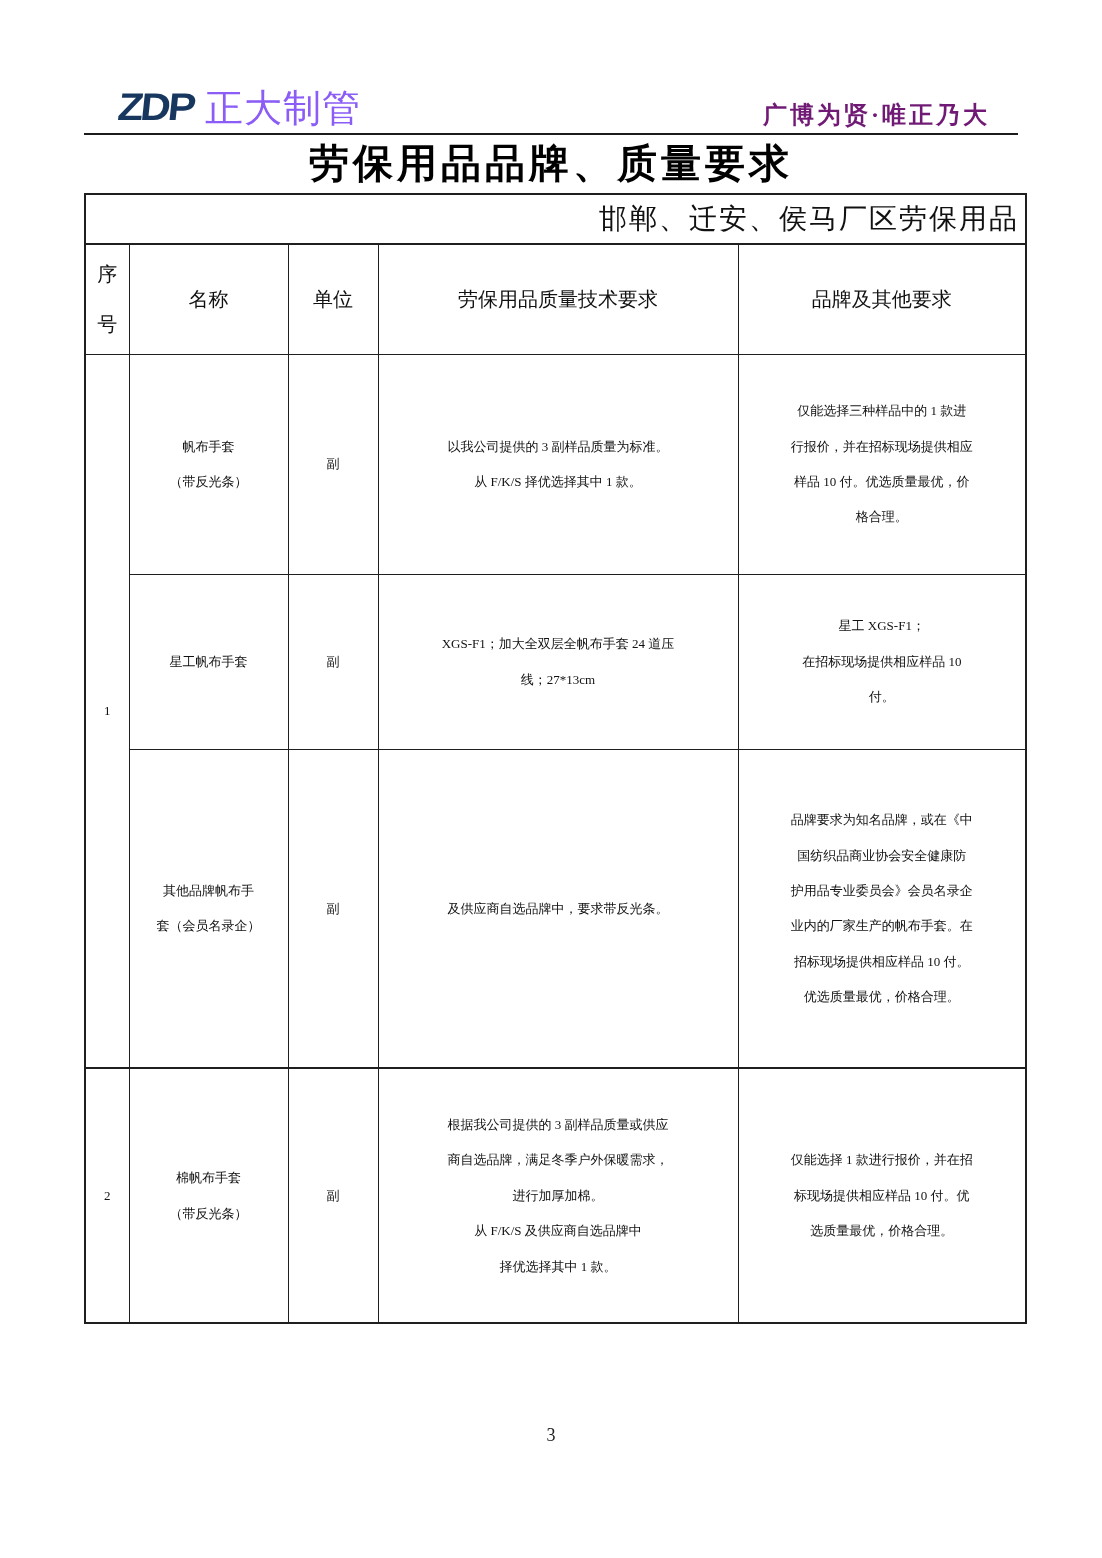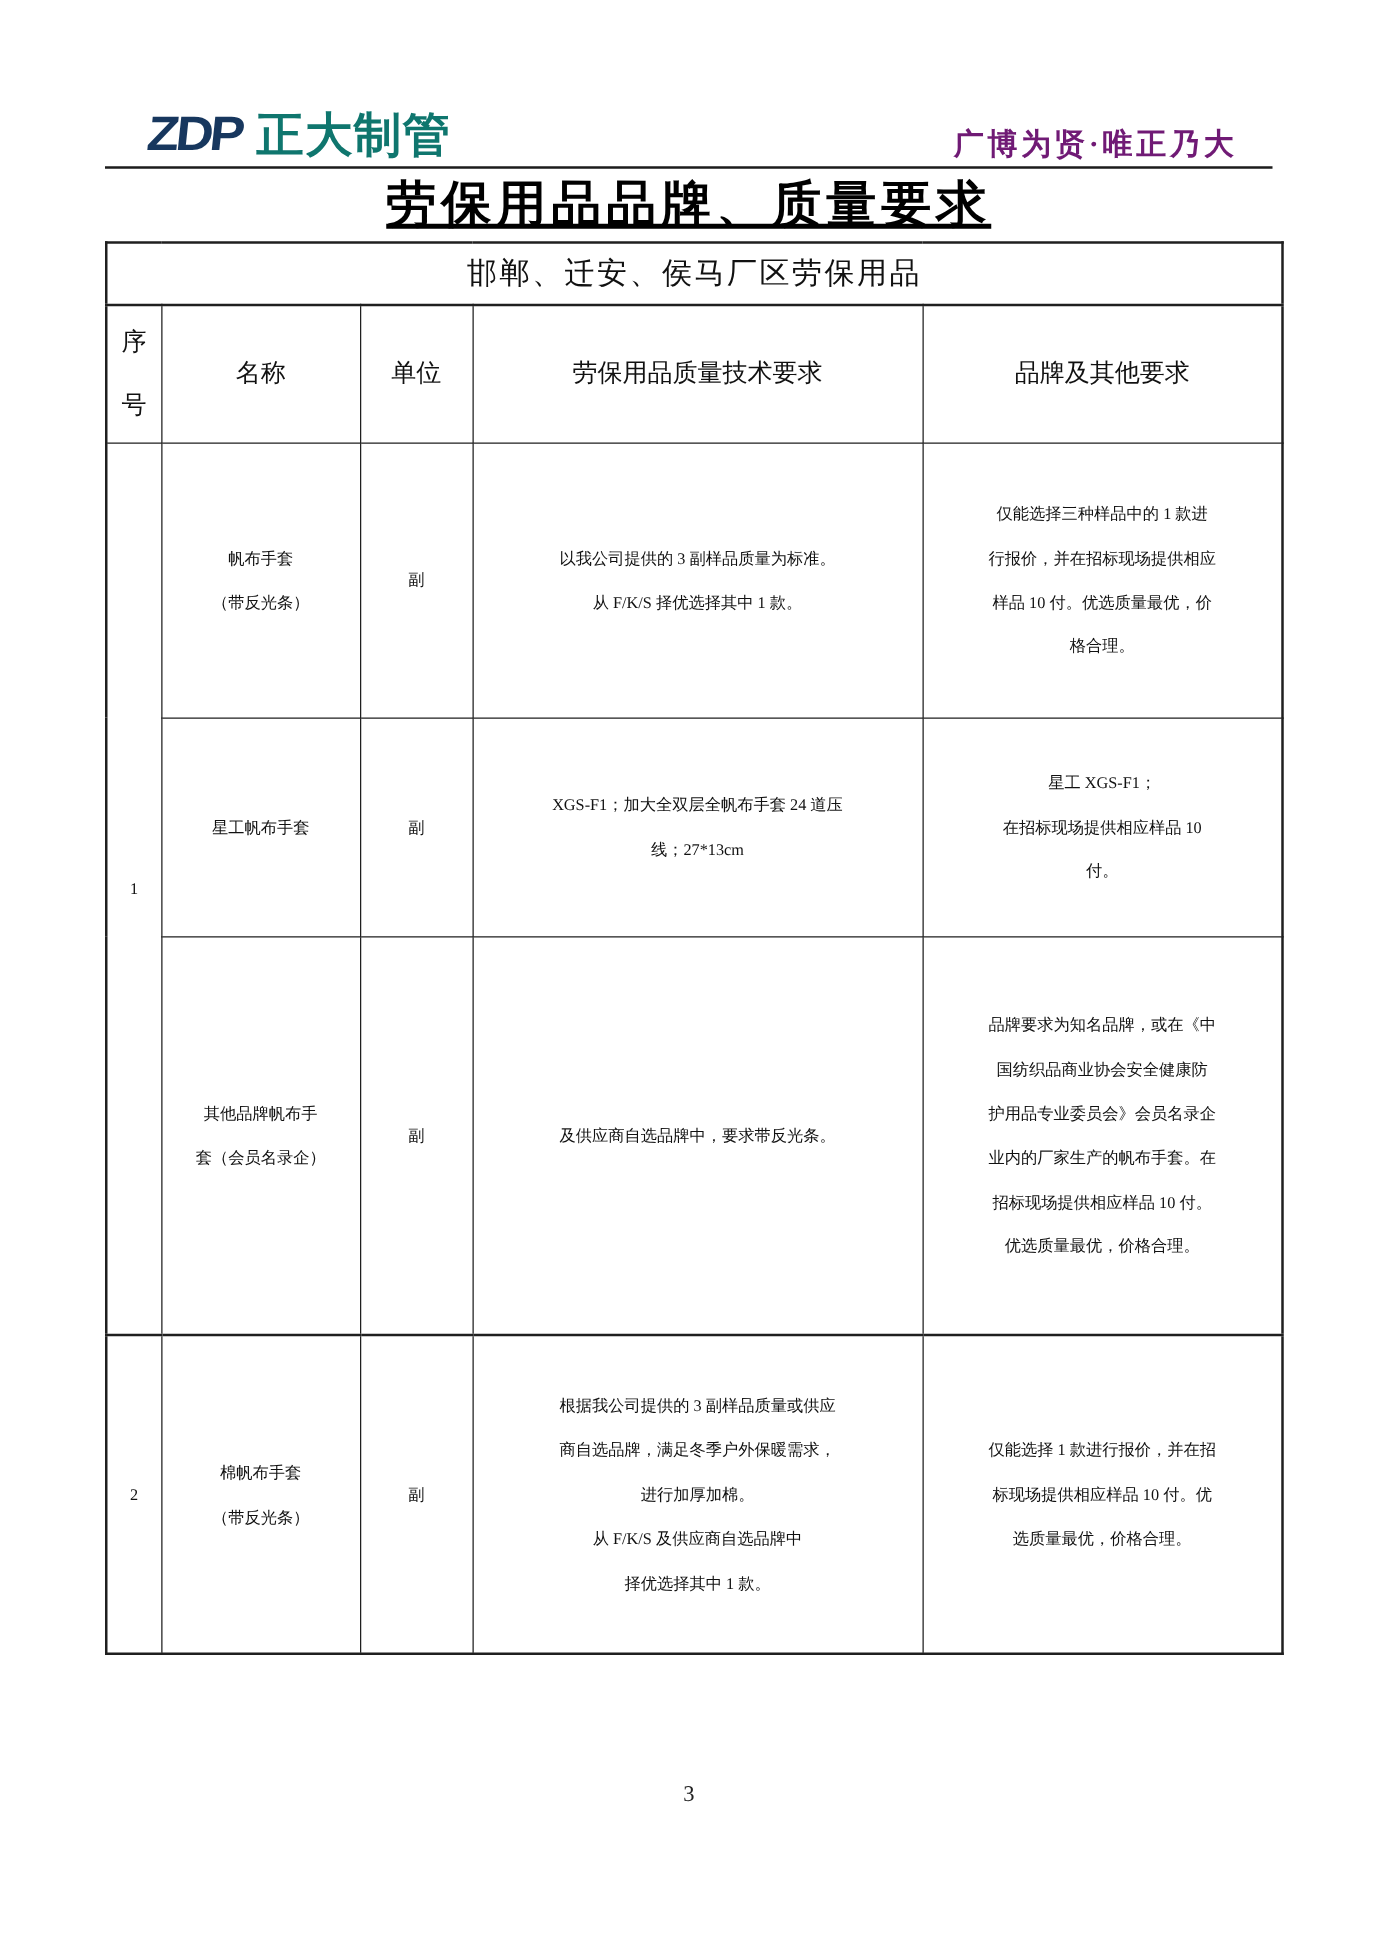--- a/index.html
+++ b/index.html
@@ -10,43 +10,43 @@
   .page{position:absolute;inset:0;}
   
   .logo{position:absolute;top:86px;left:118px;display:flex;align-items:baseline;gap:12px;}
   .logo-zdp{
     font-family:"Liberation Sans","DejaVu Sans",sans-serif;
     font-weight:900;font-size:42px;color:#17375e;letter-spacing:-3px;
     transform:skewX(-6deg) scaleY(.92);display:inline-block;line-height:1;
   }
   .logo-name{
     font-family:"Liberation Sans","DejaVu Sans",sans-serif;
-    font-weight:700;font-size:38px;color:#0f766e;line-height:1;letter-spacing:1px;
+    font-weight:400;font-size:38px;color:#8b5cf6;line-height:1;letter-spacing:1px;
   }
   .slogan{
     position:absolute;top:99px;right:112px;
     font-weight:700;font-size:24px;color:#701a75;letter-spacing:3px;
   }
   .header-rule{position:absolute;top:133px;left:84px;width:934px;height:2px;background:#1c1c1c;}
   .doc-title{
     position:absolute;top:136px;left:0;width:100%;margin:0;text-align:center;
-    font-size:40px;font-weight:700;letter-spacing:4px;color:#000;text-decoration:underline;
+    font-size:40px;font-weight:700;letter-spacing:4px;color:#000;
   }
   
   table.main-table{
     position:absolute;top:193px;left:84px;
     border-collapse:collapse;table-layout:fixed;width:941px;
     border:2px solid #1f1f1f;
   }
   .main-table td{
     border:1px solid #1f1f1f;text-align:center;vertical-align:middle;
     font-size:13px;line-height:2.72;white-space:pre-line;padding:0 6px;
     color:#111;
   }
-  tr.r-banner td{font-size:24px;line-height:1.2;letter-spacing:2px;border-bottom-width:2px;}
+  tr.r-banner td{font-size:28px;line-height:1.2;letter-spacing:2px;border-bottom-width:2px;text-align:right;}
   tr.r-banner{height:50px;}
   tr.r-head{height:110px;}
   tr.r-head td{font-size:20px;line-height:2.5;}
   tr.r1a{height:220px;}
   tr.r1b{height:175px;}
   tr.r1c{height:319px;}
   tr.r2{height:255px;}
   tr.r2 td{border-top-width:2px;}
   .page-number{position:absolute;top:1425px;left:0;width:100%;text-align:center;font-size:18px;color:#222;}
 </style>

